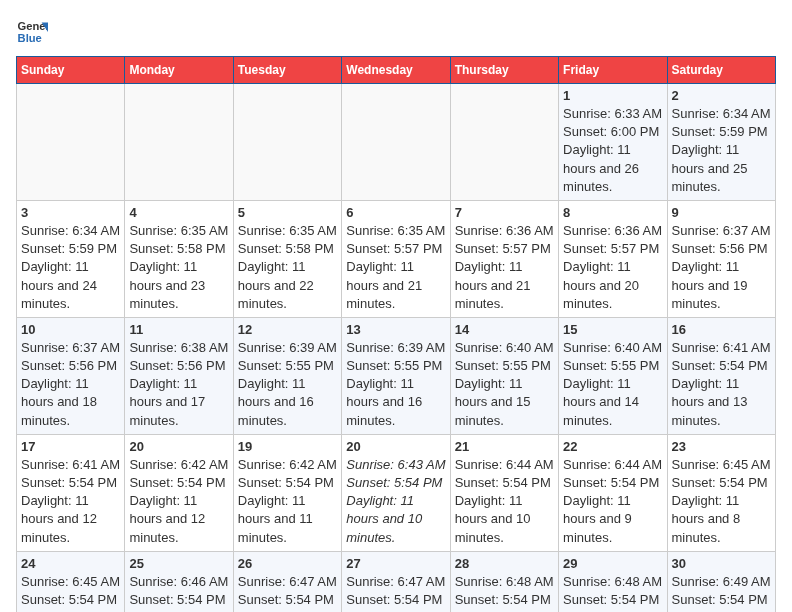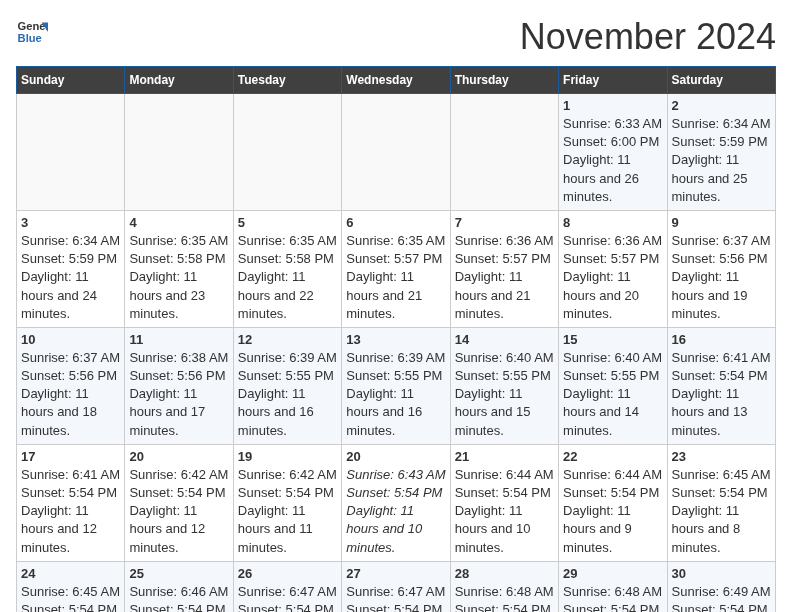--- a/index.html
+++ b/index.html
@@ -36,21 +36,21 @@
     .subtitle {
       font-size: 15px;
       color: #555;
     }
     table {
       width: 100%;
       border-collapse: collapse;
       table-layout: fixed;
     }
     thead th {
-      background-color: #404040;
+      background-color: #ef4444;
       color: #fff;
       font-size: 12px;
       font-weight: bold;
       padding: 6px 4px;
       text-align: left;
       border: 1px solid #1a5a9a;
     }
     tbody td {
       vertical-align: top;
       padding: 4px 4px 4px 4px;
@@ -86,21 +86,20 @@
 
 <div class="header">
   <div class="logo">
     <svg class="logo-icon" viewBox="0 0 40 40">
       <text x="2" y="18" font-size="14" font-weight="bold" fill="#333">General</text>
       <text x="2" y="32" font-size="14" font-weight="bold" fill="#2a6db5">Blue</text>
       <polygon points="32,8 40,8 40,20" fill="#2a6db5"></polygon>
     </svg>
   </div>
   <div class="title-block">
-    <div class="month-title">November 2024</div>
   </div>
 </div>
 
 <table>
   <thead>
     <tr>
     <th>Sunday</th>
         <th>Monday</th>
         <th>Tuesday</th>
         <th>Wednesday</th>

